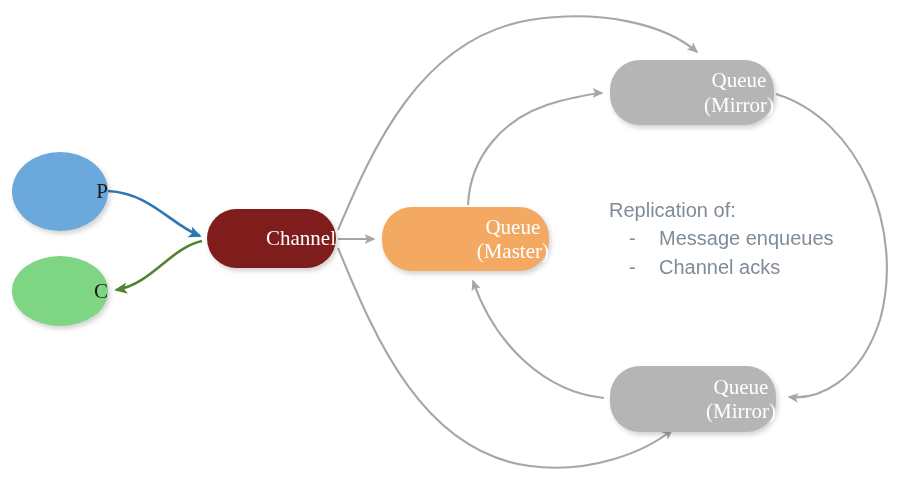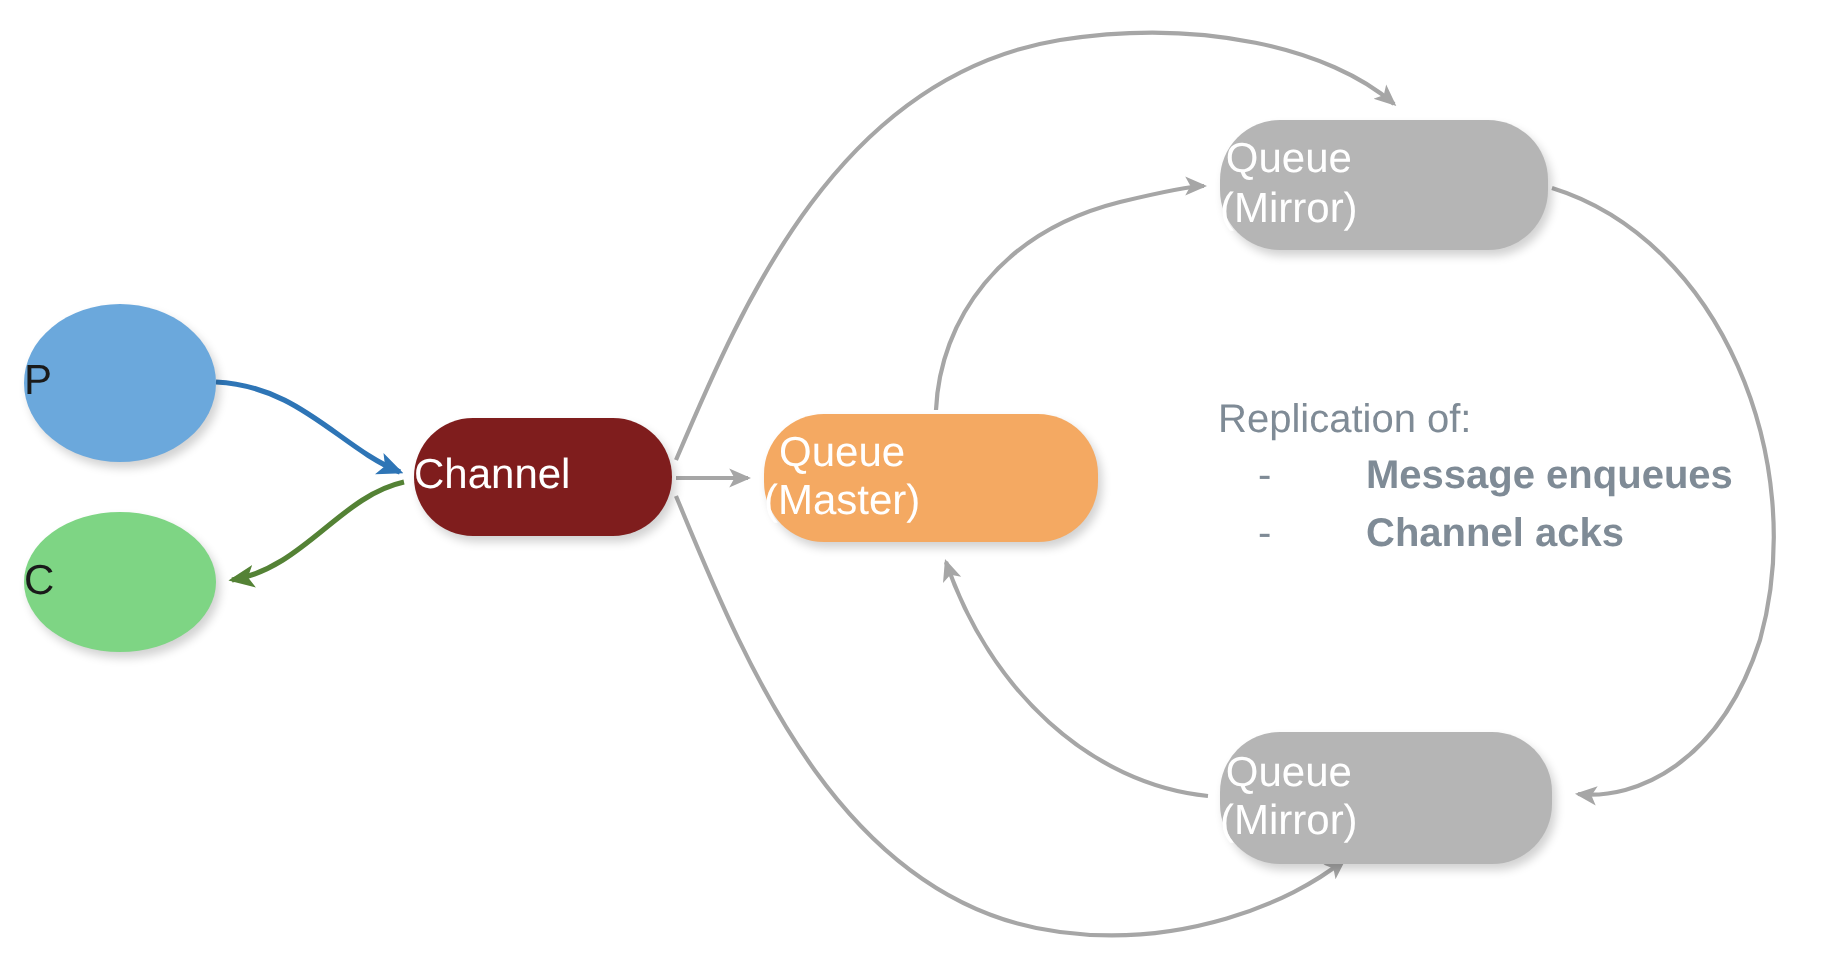--- a/index.html
+++ b/index.html
@@ -22,24 +22,25 @@
     position: absolute;
     left: 0;
     top: 0;
     width: 923px;
     height: 477px;
   }
   .node {
     position: absolute;
     display: flex;
     align-items: center;
-    justify-content: flex-start;
+    justify-content: flex-end;
     text-align: center;
     box-sizing: border-box;
     z-index: 3;
+    font-family: Liberation Serif, serif;
   }
   .node-label {
     line-height: 1.16;
     white-space: pre-line;
     pointer-events: none;
   }
   
   .rrect {
     border-radius: 30px;
     box-shadow: 2px 3px 5px rgba(0,0,0,0.18);
@@ -106,22 +107,21 @@
     white-space: nowrap;
   }
   #replication-note .bullet-dash {
     display: inline-block;
     width: 18px;
     margin-left: 20px;
     flex: none;
   }
   #replication-note .bullet-text {
     display: inline-block;
-    margin-left: 36px;
-    font-weight: bold;
+    margin-left: 12px;
   }
 </style>
 </head>
 <body>
 
 <div id="diagram-canvas">
 
   <svg id="edges-layer" viewBox="0 0 923 477" width="923" height="477" xmlns="http://www.w3.org/2000/svg">
     <defs>
       <marker id="arrow-gray" viewBox="0 0 10 10" refX="8.6" refY="5" markerWidth="5.2" markerHeight="5.2" orient="auto-start-reverse">

